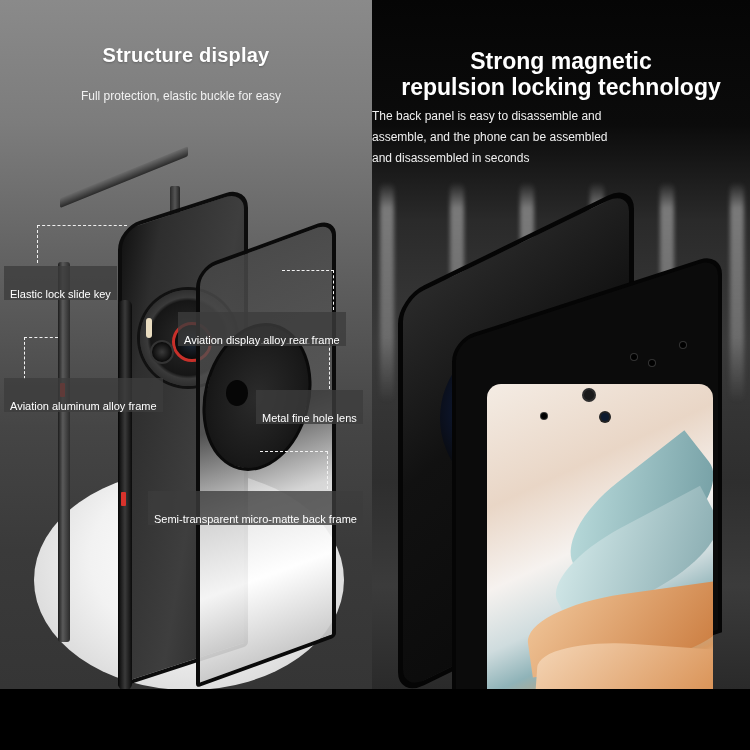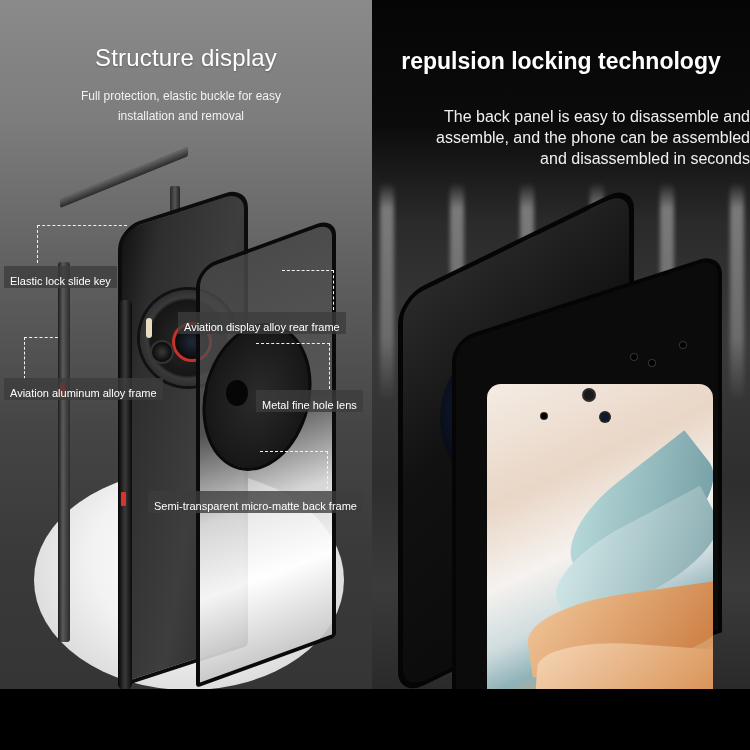--- a/index.html
+++ b/index.html
@@ -8,21 +8,21 @@
 
   .page { position: absolute; left: 0; top: 0; width: 750px; height: 750px; background: #000; }
 
   
   .panel-left {
     position: absolute; left: 0; top: 0; width: 372px; height: 689px; overflow: hidden;
     background: linear-gradient(180deg, #8a8a8a 0%, #7c7c7c 18%, #5f5f5f 40%, #454545 62%, #3a3a3a 80%, #353535 100%);
   }
   .panel-left .title {
     position: absolute; left: 0; width: 372px; top: 44px; text-align: center;
-    color: #fff; font-weight: normal; font-size: 24px; letter-spacing: 0.2px;
+    color: #fff; font-weight: bold; font-size: 20px; letter-spacing: 0.2px;
     text-shadow: 0 1px 2px rgba(0,0,0,0.25);
   }
   .panel-left .subtitle {
     position: absolute; left: 0; width: 362px; top: 86px; text-align: center;
     color: #f2f2f2; font-size: 12px; line-height: 20px;
   }
 
   
   .disc {
     position: absolute; left: 34px; top: 470px; width: 310px; height: 220px; border-radius: 50%;
@@ -84,42 +84,42 @@
     background: radial-gradient(ellipse at 50% 50%, #2b2b2b 0%, #1a1a1a 60%, #0c0c0c 100%);
     border: 3px solid #0a0a0a; transform: rotate(14deg);
   }
   .back-hole {
     position: absolute; left: 226px; top: 380px; width: 22px; height: 26px; border-radius: 50%;
     background: #060606;
   }
 
   
   .callout {
-    position: absolute; height: 22px; padding: 4px 6px; line-height: 22px;
+    position: absolute; height: 22px; padding: 17px 6px; line-height: 22px;
     background: rgba(60,60,60,0.78); color: #fff; font-size: 11px; white-space: nowrap;
   }
   .dash { position: absolute; border-color: #f2f2f2; border-style: dashed; border-width: 0; }
 
   
   .panel-right {
     position: absolute; left: 372px; top: 0; width: 378px; height: 689px; overflow: hidden;
     background: linear-gradient(180deg, #050505 0%, #0b0b0b 18%, #2a2a2a 32%, #3a3a3a 50%, #2e2e2e 70%, #3b3b3b 85%, #2a2a2a 100%);
   }
   .light-bar {
     position: absolute; top: 182px; width: 14px; height: 220px; border-radius: 7px;
     background: linear-gradient(180deg, rgba(200,200,200,0.0) 0%, rgba(190,190,190,0.55) 12%, rgba(170,170,170,0.45) 70%, rgba(150,150,150,0.0) 100%);
     filter: blur(2px);
   }
   .panel-right .title {
     position: absolute; left: 0; width: 378px; top: 48px; text-align: center;
     color: #fff; font-weight: bold; font-size: 23px; line-height: 26px;
   }
   .panel-right .subtitle {
-    position: absolute; left: 0; width: 378px; top: 106px; text-align: right;
-    color: #f0f0f0; font-size: 16px; line-height: 21px;
+    position: absolute; left: 0; width: 378px; top: 106px; text-align: left;
+    color: #f0f0f0; font-size: 12px; line-height: 21px;
   }
 
   .rp-back {
     position: absolute; left: 398px; top: 298px; width: 236px; height: 400px;
     background: linear-gradient(160deg, #2a2a2a 0%, #111 40%, #0a0a0a 100%);
     border: 5px solid #050505; border-radius: 26px;
     transform: skewY(-26deg); transform-origin: left top;
   }
   .rp-back-disc {
     position: absolute; left: 440px; top: 338px; width: 150px; height: 160px; border-radius: 50%;
@@ -151,21 +151,20 @@
 </style>
 </head>
 <body>
 
 <div class="page">
 
   <section class="panel-left">
     <h1 class="title">Structure display</h1>
     <div class="subtitle">
       <div>Full protection, elastic buckle for easy</div>
-      <div>installation and removal</div>
     </div>
 
     <div class="disc"></div>
 
     <div class="frame-right"></div>
     <div class="frame-top"></div>
     <div class="frame-left"></div>
     <div class="red-key" style="top:383px"></div>
 
     <div class="phone"></div>
@@ -195,20 +194,21 @@
 
   <section class="panel-right">
     <div class="light-bar" style="left:8px"></div>
     <div class="light-bar" style="left:78px"></div>
     <div class="light-bar" style="left:148px"></div>
     <div class="light-bar" style="left:218px"></div>
     <div class="light-bar" style="left:288px"></div>
     <div class="light-bar" style="left:358px"></div>
 
     <h1 class="title">
+      <div>Strong magnetic</div>
       <div>repulsion locking technology</div>
     </h1>
     <div class="subtitle">
       <div>The back panel is easy to disassemble and</div>
       <div>assemble, and the phone can be assembled</div>
       <div>and disassembled in seconds</div>
     </div>
   </section>
 
   <div class="rp-back"></div>

